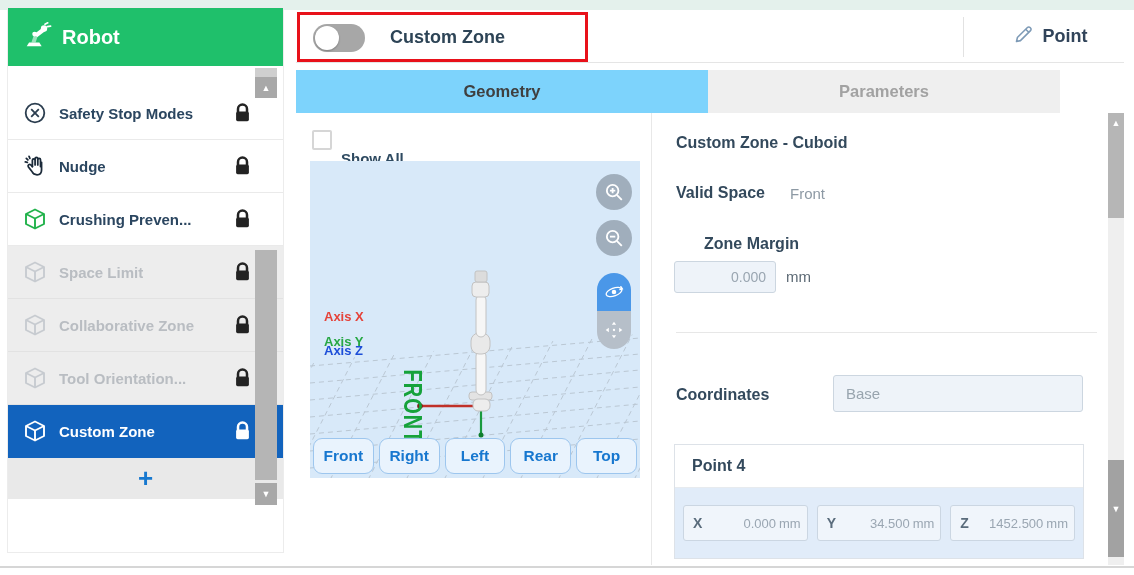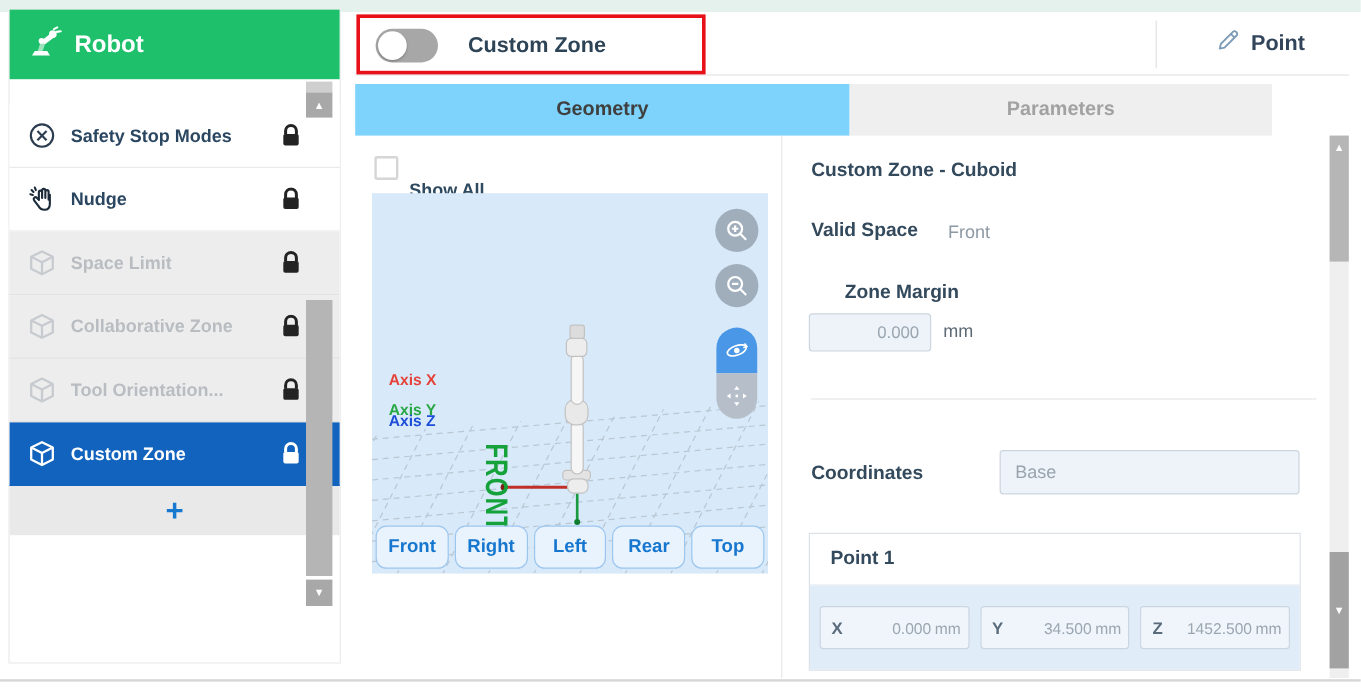--- a/index.html
+++ b/index.html
@@ -159,20 +159,35 @@
       </span>
       <span class="lbl">Nudge</span>
       <span class="lock">
         <svg width="17" height="20" viewBox="0 0 16 20">
             <path d="M3.5 9 V6 a4.5 4.5 0 0 1 9 0 V9" fill="none" stroke="#232323" stroke-width="2.5"></path>
             <rect x="1.6" y="8.6" width="12.8" height="9.6" rx="1.6" fill="#232323"></rect>
           </svg>
       </span>
     </div>
 
+    <div class="srow">
+      <span class="icn">
+        <svg width="24" height="24" viewBox="0 0 24 24" fill="none" stroke="#21b24b" stroke-width="1.9" stroke-linejoin="round">
+          <path d="M12 2.5 L21 7 V17 L12 21.5 L3 17 V7 Z"></path>
+            <path d="M3 7 L12 11.5 L21 7 M12 11.5 V21.5"></path>
+        </svg>
+      </span>
+      <span class="lbl">Crushing Preven...</span>
+      <span class="lock">
+        <svg width="17" height="20" viewBox="0 0 16 20">
+            <path d="M3.5 9 V6 a4.5 4.5 0 0 1 9 0 V9" fill="none" stroke="#232323" stroke-width="2.5"></path>
+            <rect x="1.6" y="8.6" width="12.8" height="9.6" rx="1.6" fill="#232323"></rect>
+          </svg>
+      </span>
+    </div>
 
     <div class="srow disabled">
       <span class="icn">
         <svg width="24" height="24" viewBox="0 0 24 24" fill="none" stroke="#c7cbd0" stroke-width="1.9" stroke-linejoin="round">
           <path d="M12 2.5 L21 7 V17 L12 21.5 L3 17 V7 Z"></path>
             <path d="M3 7 L12 11.5 L21 7 M12 11.5 V21.5"></path>
         </svg>
       </span>
       <span class="lbl">Space Limit</span>
       <span class="lock">
@@ -375,21 +390,21 @@
 <div class="abs field margin-box">0.000</div>
 <div class="abs mm-lbl">mm</div>
 
 <div class="abs panel-divider"></div>
 
 <div class="abs h-bold" style="left:676px; top:386px;">Coordinates</div>
 <div class="abs field coord-box">Base</div>
 
 <div class="abs point-card">
   <div class="point-head">
-    <span class="h-bold">Point 1</span>
+    <span class="h-bold">Point 4</span>
   </div>
   <div class="point-body">
     <div class="pfield">
       <span class="ax">X</span>
       <span class="pv">0.000</span>
       <span class="pu">mm</span>
     </div>
     <div class="pfield">
       <span class="ax">Y</span>
       <span class="pv">34.500</span>

